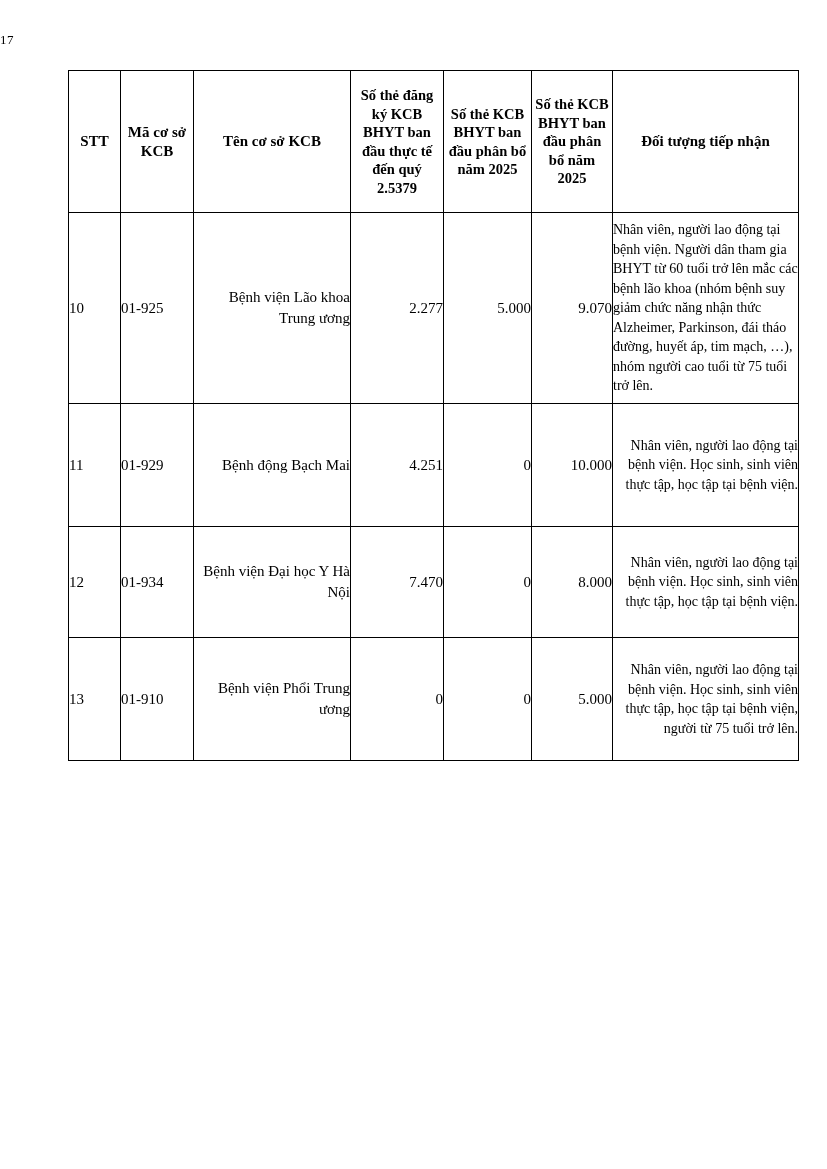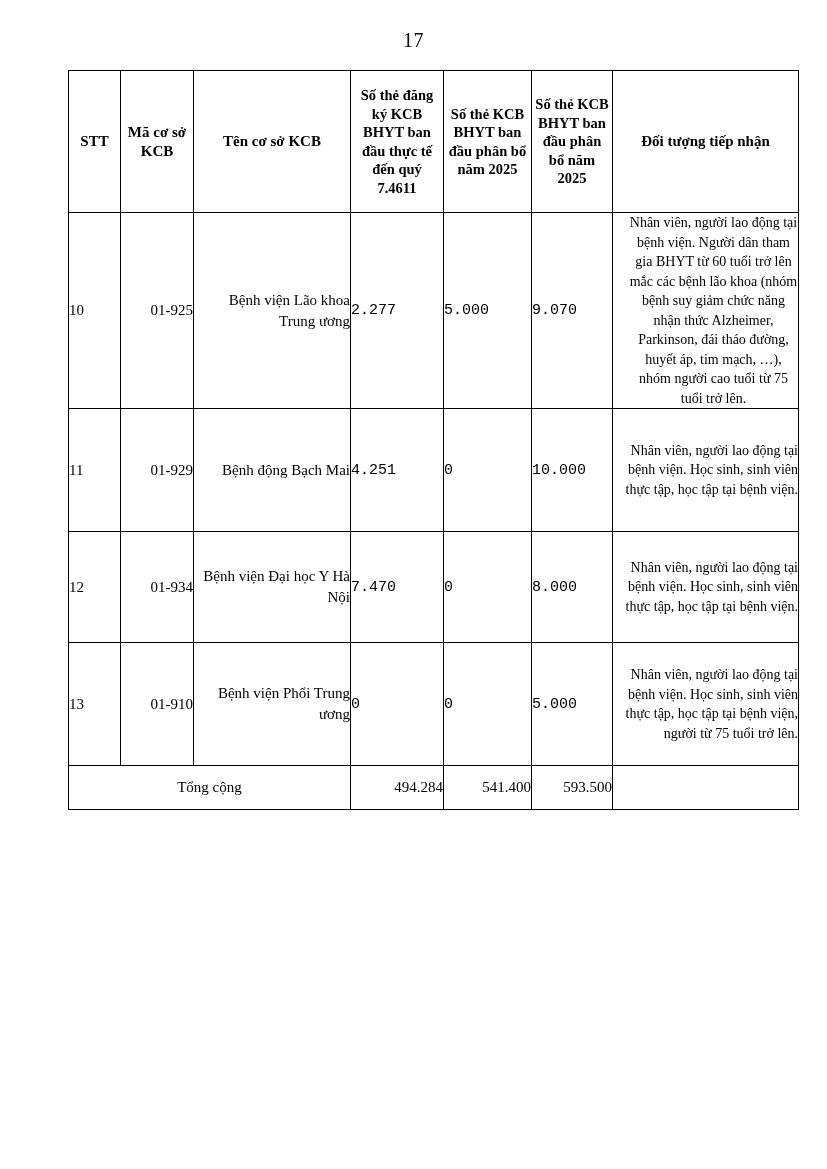--- a/index.html
+++ b/index.html
@@ -15,22 +15,21 @@
     color: #000000;
     overflow: hidden;
   }
 
   
   .page-number {
     position: absolute;
     top: 30px;
     left: 0;
     width: 827px;
-    text-align: center;
-    font-size: 20px;
+    font-size: 13px;
     line-height: 20px;
     letter-spacing: 0.5px;
   }
 
   
   .table-wrap {
     position: absolute;
     left: 68px;
     top: 70px;
     width: 730px;
@@ -73,44 +72,44 @@
     font-size: 14.5px;
     line-height: 18.5px;
   }
 
   
   td.cell-stt {
     font-size: 15px;
     vertical-align: middle;
   }
   td.cell-code {
-    text-align: right;
+    text-align: left;
     font-size: 15px;
     vertical-align: middle;
   }
   td.cell-name {
     text-align: right;
     font-size: 15px;
     line-height: 21px;
     padding: 0 6px 0 9px;
     vertical-align: middle;
   }
   td.cell-num {
+    text-align: right;
     font-size: 15px;
     padding-right: 13px;
     vertical-align: middle;
-    font-family: Liberation Mono, monospace;
   }
   td.cell-desc {
     font-size: 14px;
     line-height: 19.5px;
     padding: 4px 6px 4px 7px;
     vertical-align: middle;
   }
-  td.cell-desc.align-center { text-align: center; padding-left: 16px; }
+  td.cell-desc.align-center { text-align: left; }
   td.cell-desc.align-left   { text-align: right; }
 
   
   tr.row-10 td { height: 190px; }
   tr.row-11 td { height: 122px; }
   tr.row-12 td { height: 110px; }
   tr.row-13 td { height: 122px; }
 
   
   tr.total-row td { height: 43px; }
@@ -143,21 +142,21 @@
       <col class="c-reg">
         <col class="c-a2025">
         <col class="c-a2026">
         <col class="c-desc">
     </colgroup>
     <tbody>
       <tr class="head-row">
         <td>STT</td>
         <td>Mã cơ sở KCB</td>
         <td>Tên cơ sở KCB</td>
-        <td class="head-tall">Số thẻ đăng ký KCB BHYT ban đầu thực tế đến quý 7.4611</td>
+        <td class="head-tall">Số thẻ đăng ký KCB BHYT ban đầu thực tế đến quý 2.5379</td>
         <td class="head-tall">Số thẻ KCB BHYT ban đầu phân bổ năm 2025</td>
         <td class="head-tall">Số thẻ KCB BHYT ban đầu phân bổ năm 2025</td>
         <td>Đối tượng tiếp nhận</td>
       </tr>
 
       <tr class="row-10">
         <td class="cell-stt">10</td>
         <td class="cell-code">01-925</td>
         <td class="cell-name">Bệnh viện Lão khoa Trung ương</td>
         <td class="cell-num">2.277</td>
@@ -189,22 +188,15 @@
       <tr class="row-13">
         <td class="cell-stt">13</td>
         <td class="cell-code">01-910</td>
         <td class="cell-name">Bệnh viện Phổi Trung ương</td>
         <td class="cell-num">0</td>
         <td class="cell-num">0</td>
         <td class="cell-num">5.000</td>
         <td class="cell-desc align-left">Nhân viên, người lao động tại bệnh viện. Học sinh, sinh viên thực tập, học tập tại bệnh viện, người từ 75 tuổi trở lên.</td>
       </tr>
 
-      <tr class="total-row">
-        <td class="total-label" colspan="3">Tổng cộng</td>
-        <td class="total-num">494.284</td>
-        <td class="total-num">541.400</td>
-        <td class="total-num">593.500</td>
-        <td class="total-blank"></td>
-      </tr>
     </tbody>
   </table>
 </div>
 
 </body></html>

